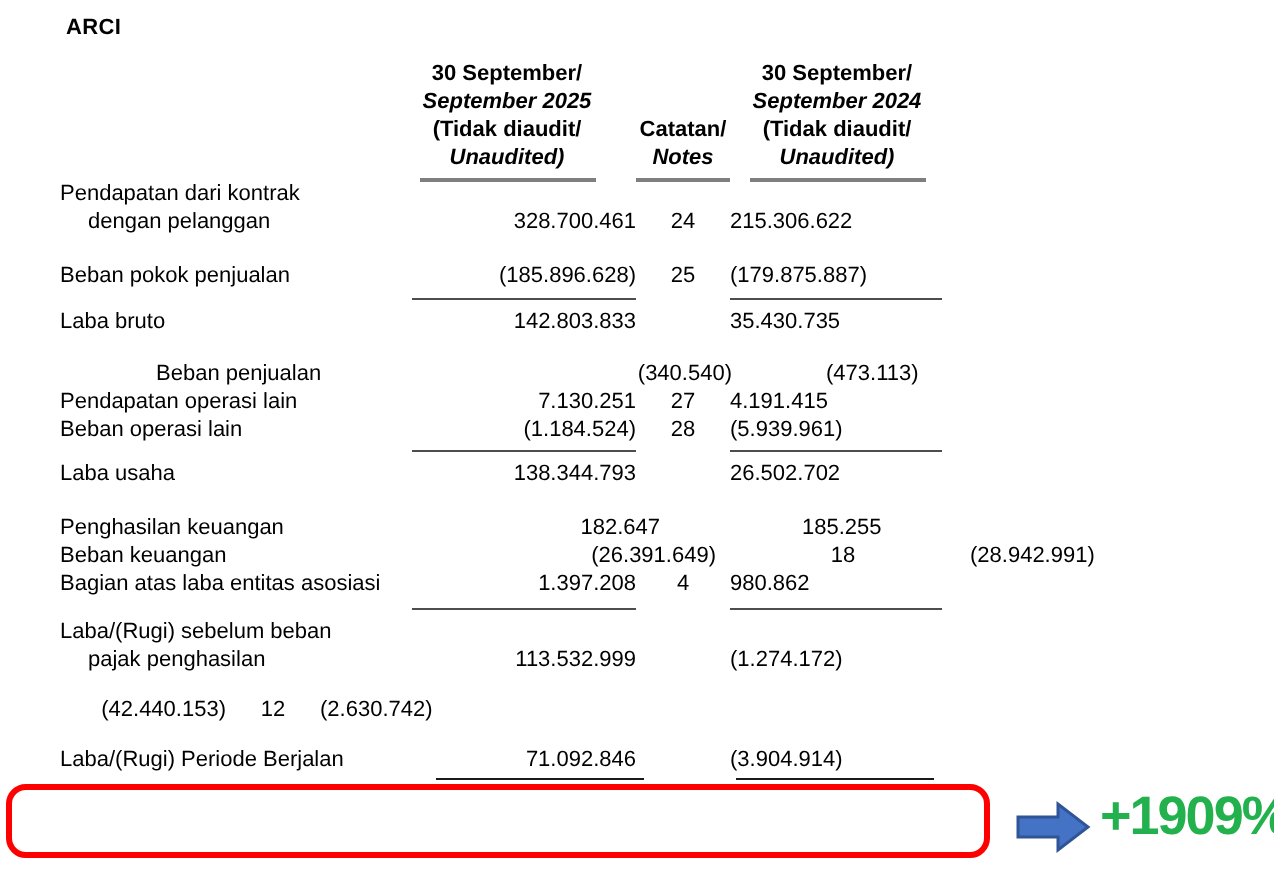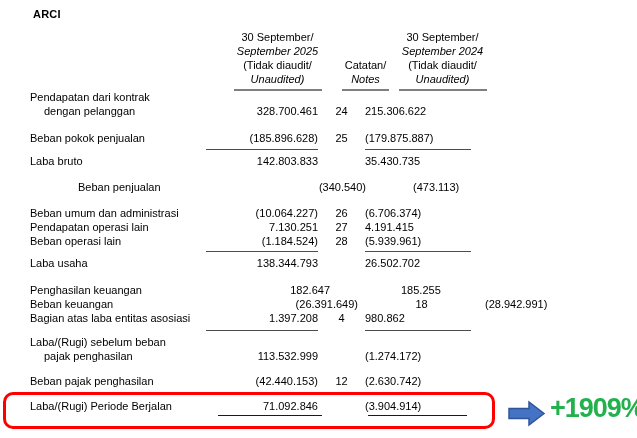--- a/index.html
+++ b/index.html
@@ -4,21 +4,21 @@
 <style>
   html,body{margin:0;padding:0;background:#fff;}
   .sheet{
     position:relative;width:637px;height:438px;background:#ffffff;
     font-family:"Liberation Sans",sans-serif;font-size:11px;color:#000;
     overflow:hidden;
   }
   .title{position:absolute;left:33px;top:8px;font-size:11px;font-weight:600;letter-spacing:.2px;}
   
   .header{position:absolute;left:0;top:30px;width:497px;display:flex;align-items:flex-end;
-          font-weight:400;line-height:14px;text-align:center;padding-left:24px;}
+          font-weight:700;line-height:14px;text-align:center;}
   .hc{flex:none;}
   .hc-label{width:205px;}
   .hc-2025{width:113px;padding-right:16px;box-sizing:border-box;}
   .hc-note{width:47px;}
   .hc-2024{width:107px;}
   .i{font-style:italic;}
   .h-underline{border-bottom:2px solid #7f7f7f;margin:3px auto 0;width:88px;height:0;}
   .hc-note .h-underline{width:47px;}
   
   #table{position:absolute;left:0;top:90px;width:497px;}
@@ -105,28 +105,20 @@
         <div class="c cv24">35.430.735</div>
       </div>
       <div class="row" style="margin-top: 12px; padding-left: 48px;">
         <div class="c cl">
           <div>Beban penjualan</div>
         </div>
         <div class="c cv25">(340.540)</div>
         <div class="c cn"></div>
         <div class="c cv24">(473.113)</div>
       </div>
-      <div class="row" style="margin-top: 12px;">
-        <div class="c cl">
-          <div>Beban umum dan administrasi</div>
-        </div>
-        <div class="c cv25">(10.064.227)</div>
-        <div class="c cn">26</div>
-        <div class="c cv24">(6.706.374)</div>
-      </div>
       <div class="row" style="margin-top: 0px;">
         <div class="c cl">
           <div>Pendapatan operasi lain</div>
         </div>
         <div class="c cv25">7.130.251</div>
         <div class="c cn">27</div>
         <div class="c cv24">4.191.415</div>
       </div>
       <div class="row" style="margin-top: 0px;">
         <div class="c cl">
@@ -179,23 +171,20 @@
       <div class="row bold" style="margin-top: 4px;">
         <div class="c cl">
           <div>Laba/(Rugi) sebelum beban</div>
           <div class="wrap">pajak penghasilan</div>
         </div>
         <div class="c cv25">113.532.999</div>
         <div class="c cn"></div>
         <div class="c cv24">(1.274.172)</div>
       </div>
       <div class="row" style="margin-top: 11px;">
-        <div class="c cl">
-          <div>Beban pajak penghasilan</div>
-        </div>
         <div class="c cv25">(42.440.153)</div>
         <div class="c cn">12</div>
         <div class="c cv24">(2.630.742)</div>
       </div>
       <div class="row bold" style="margin-top: 11px;">
         <div class="c cl">
           <div>Laba/(Rugi) Periode Berjalan</div>
         </div>
         <div class="c cv25">71.092.846</div>
         <div class="c cn"></div>

